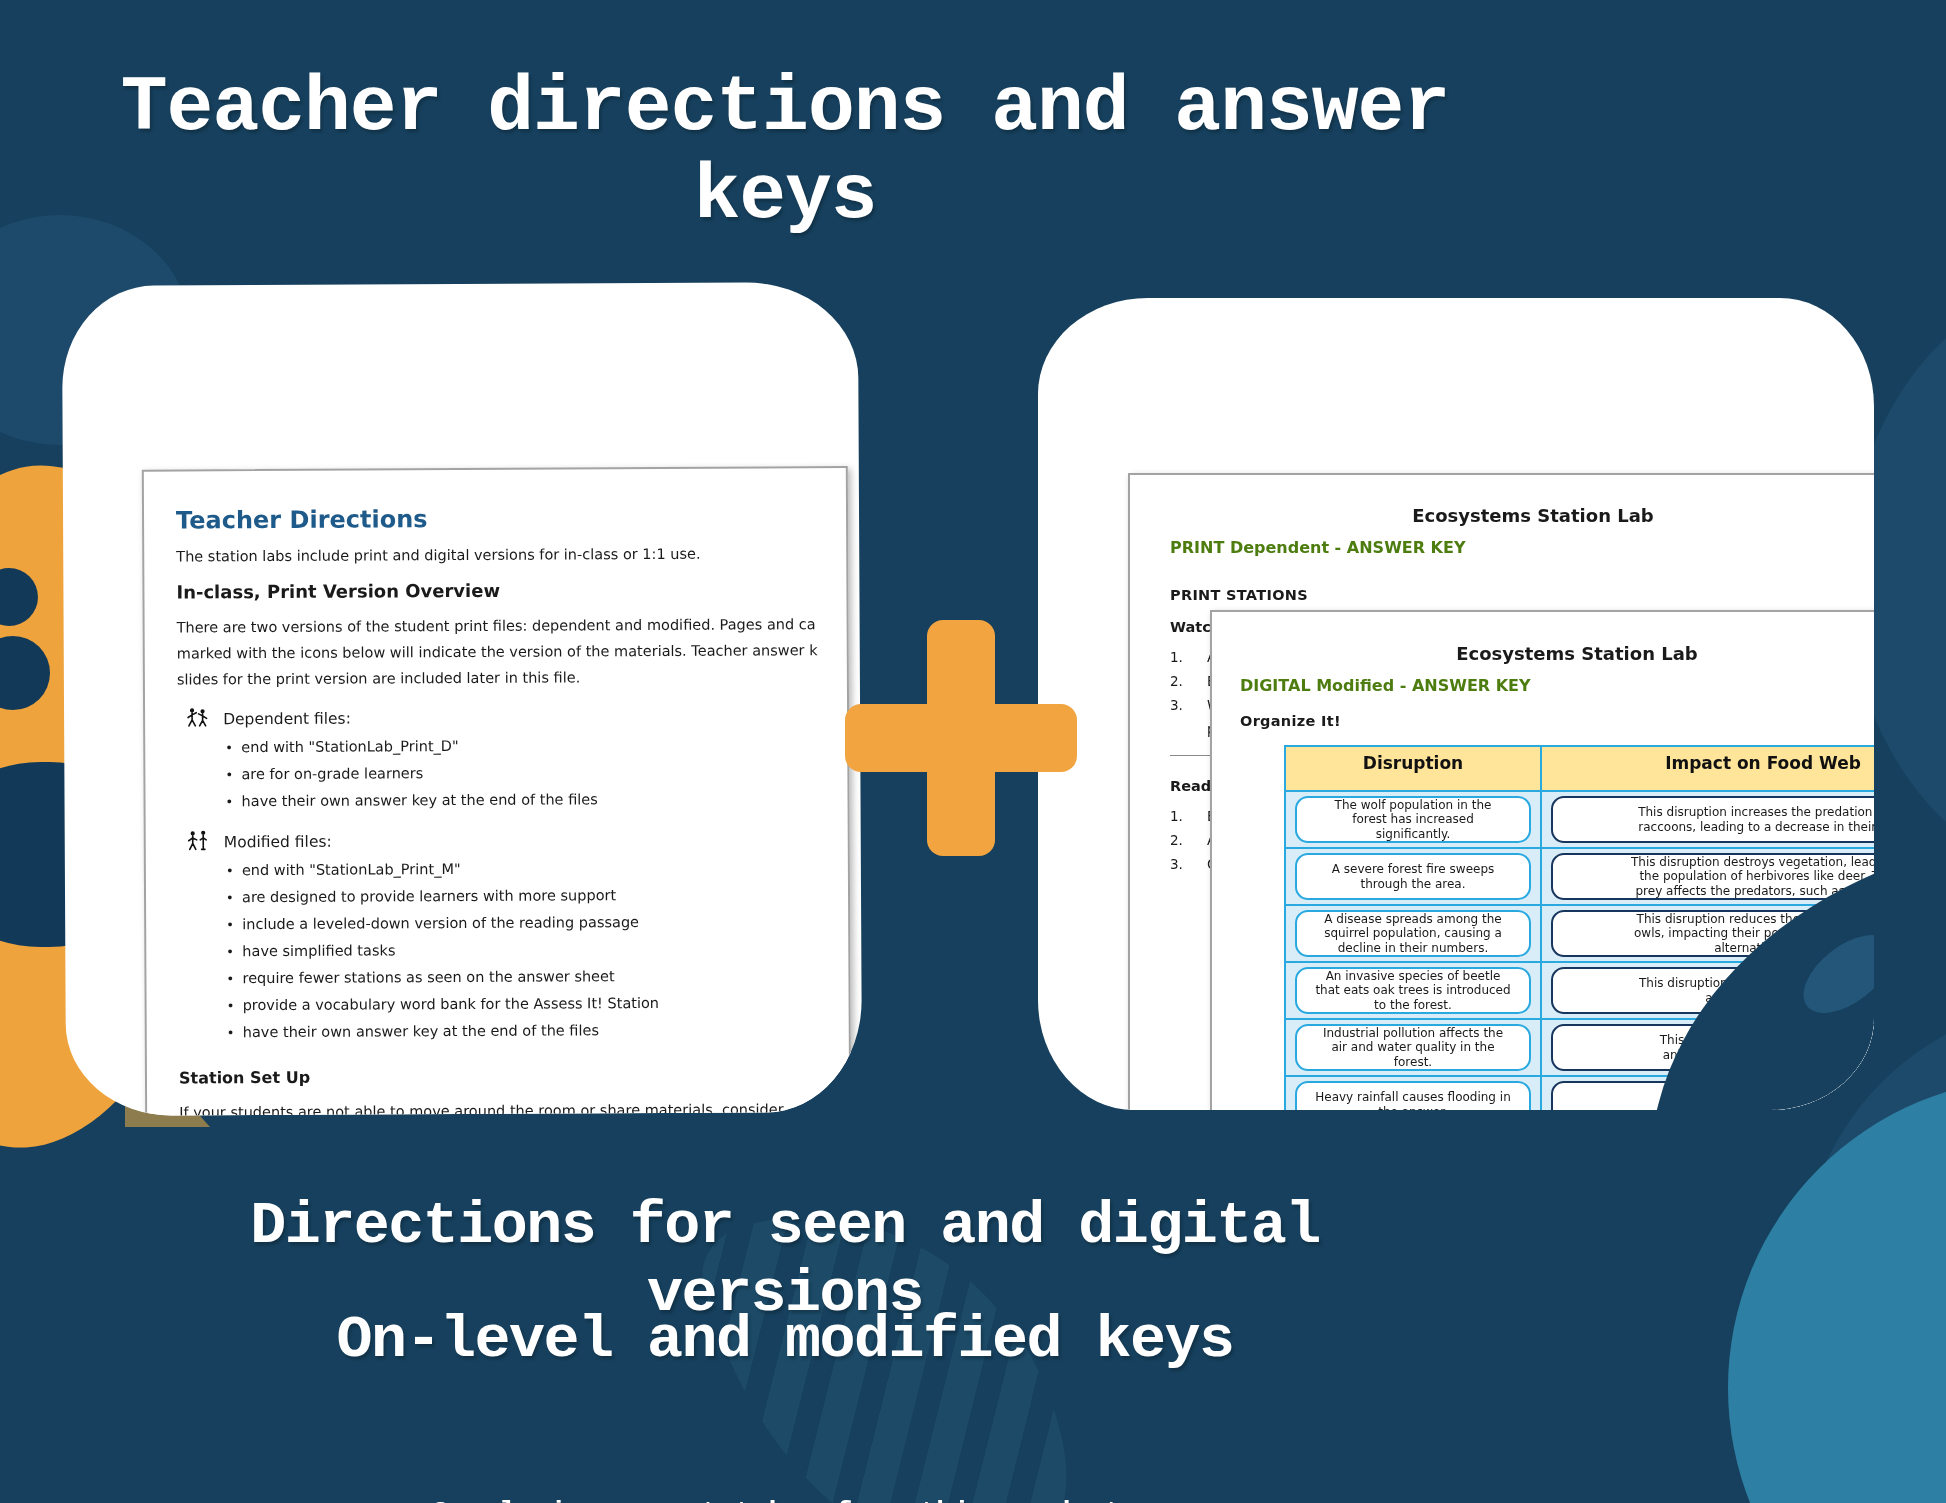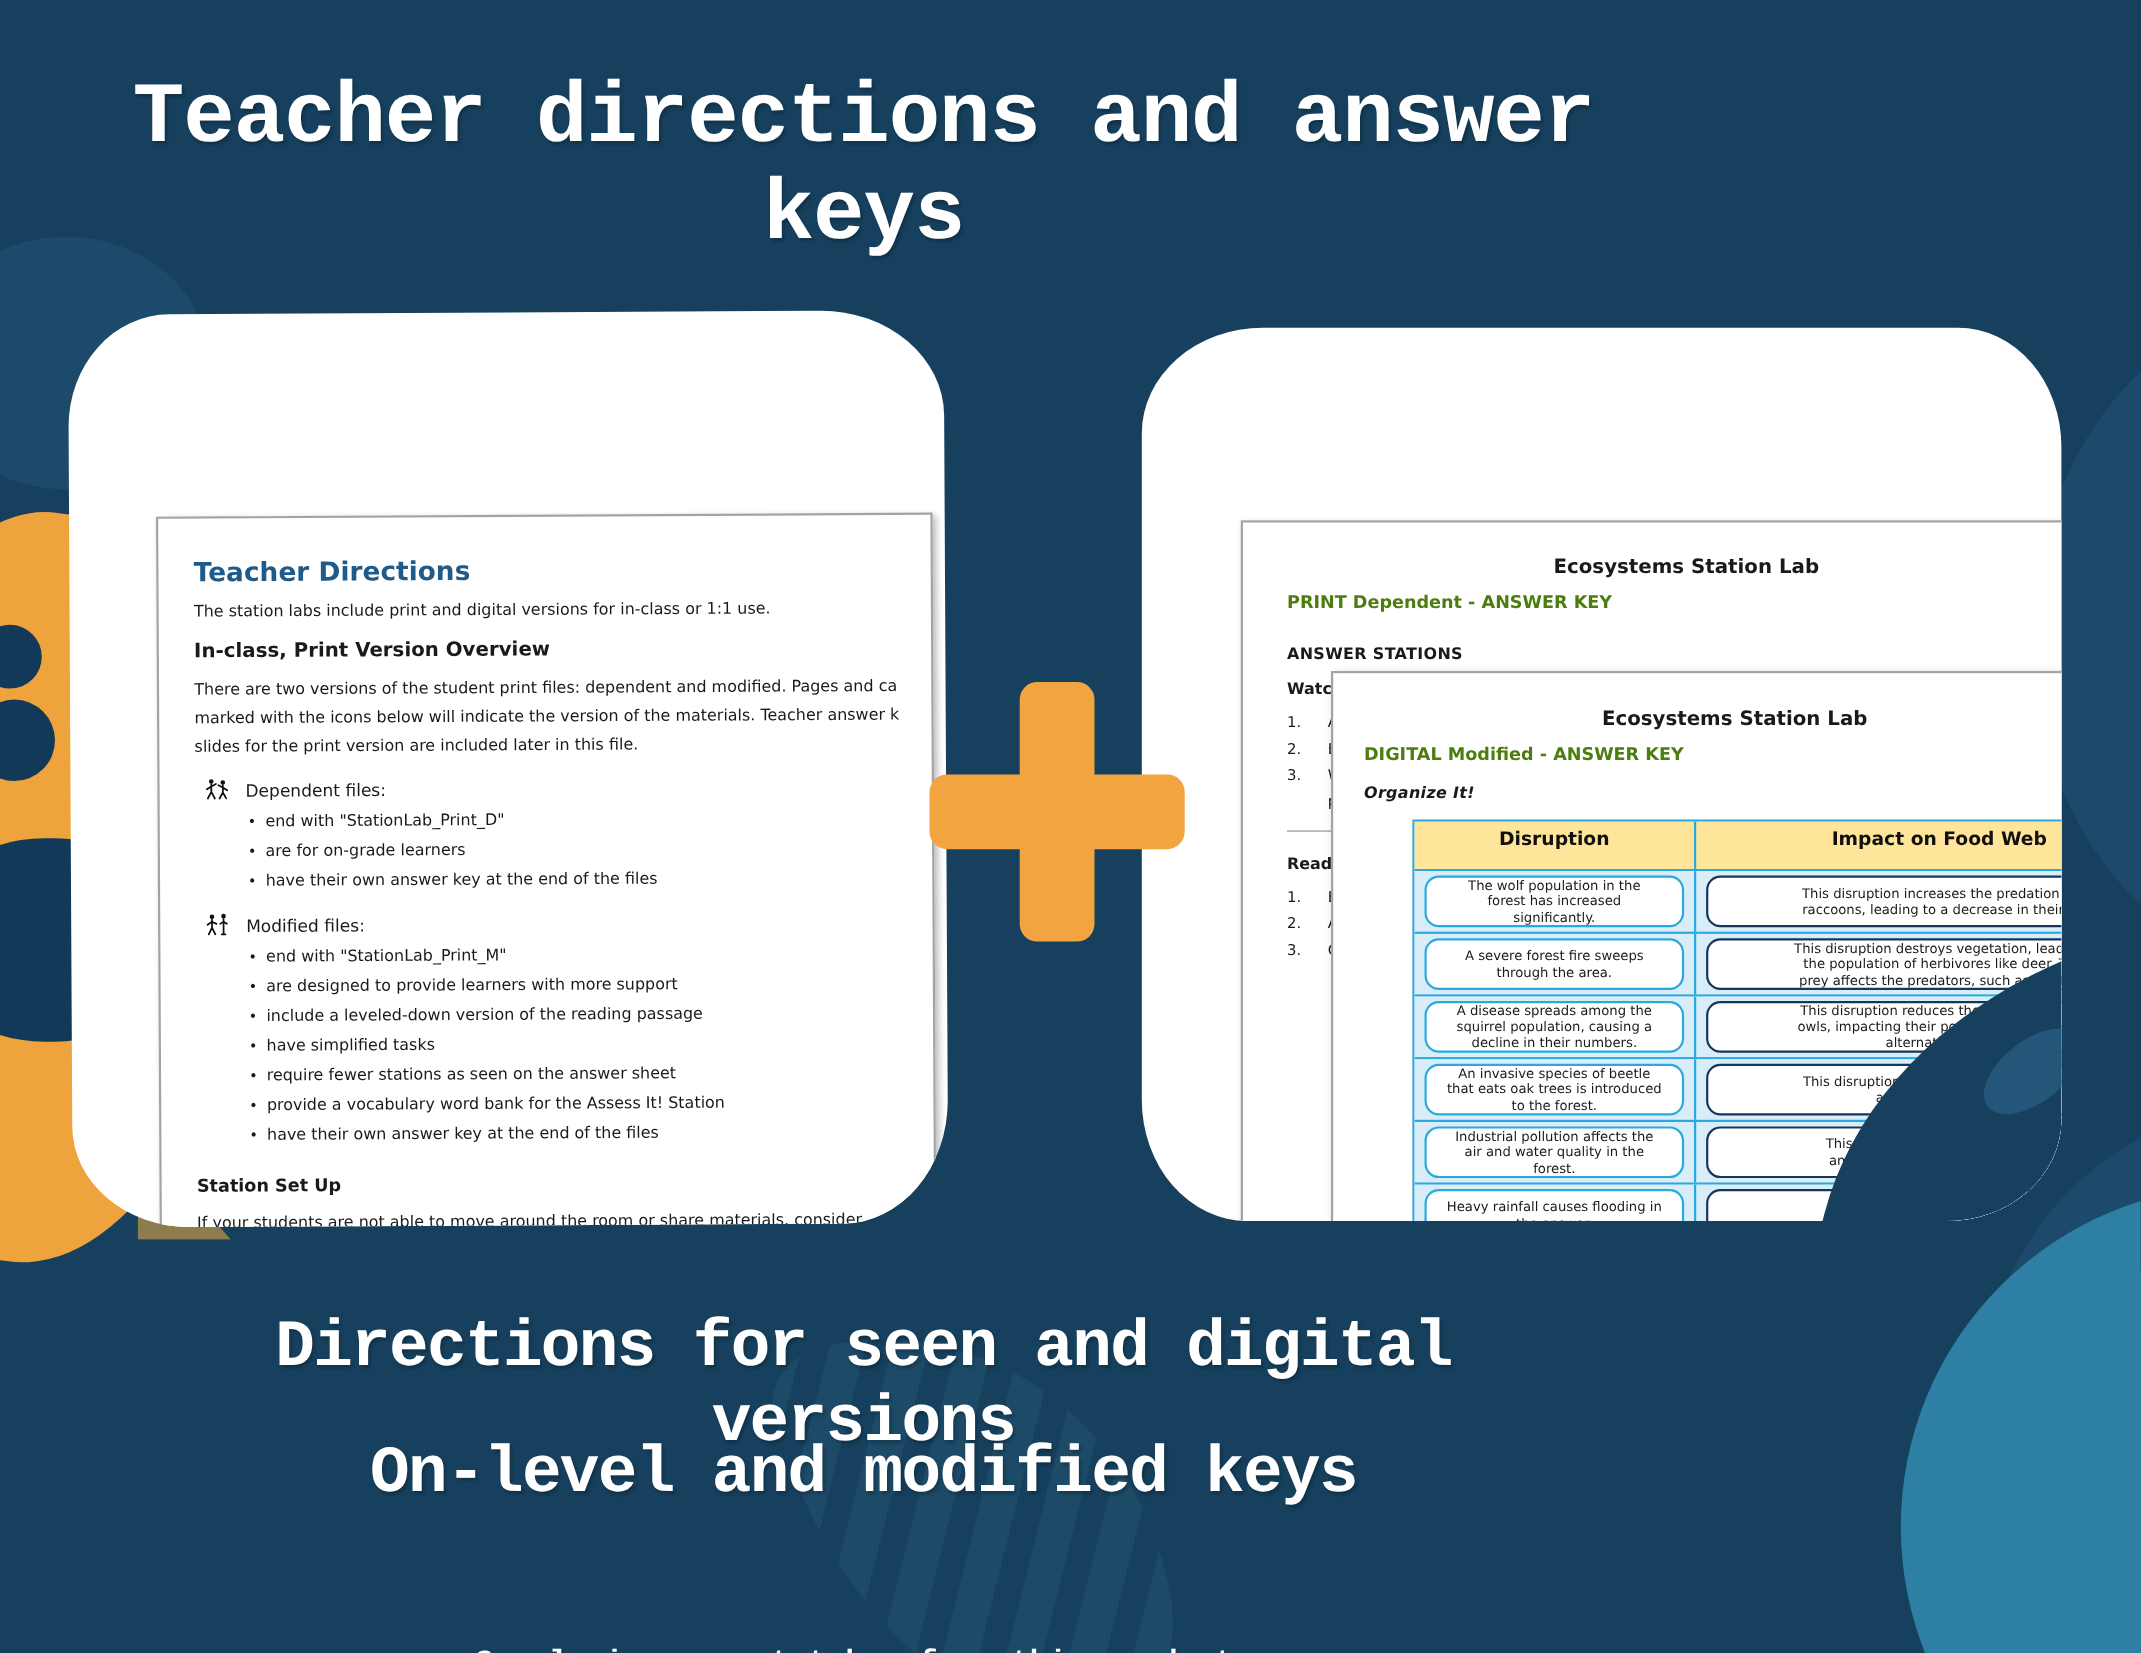--- a/index.html
+++ b/index.html
@@ -76,21 +76,21 @@
   .sect-head{margin-top:30px;font-size:14.5px;font-weight:bold;letter-spacing:.3px;white-space:nowrap;}
   .sub-head{margin-top:16px;font-size:14.5px;font-weight:bold;white-space:nowrap;}
   .numlist{margin-top:10px;}
   .numrow{display:flex;line-height:24px;font-size:13.5px;}
   .numrow .num{width:37px;}
   .overflow-frag{margin-left:37px;line-height:24px;font-size:13.5px;}
   .divider{margin-top:14px;width:340px;border-top:1.5px solid #8a8a8a;}
   .read-head{margin-top:22px;}
 
   .page-front{left:172px;top:312px;width:706px;height:540px;padding:31px 0 0 28px;}
-  .page-front .sect-head{margin-top:18px;font-style:italic;}
+  .page-front .sect-head{margin-top:18px;}
 
   
   .akey-table{margin:16px 0 0 44px;width:702px;border:2px solid #29a9e0;box-sizing:border-box;}
   .thead{display:flex;background:#ffe59a;border-bottom:2px solid #29a9e0;}
   .th{font-size:17px;font-weight:bold;text-align:center;padding:6px 0 17px 0;color:#111;}
   .th-left{width:256px;border-right:2px solid #29a9e0;box-sizing:border-box;}
   .th-right{flex:1;}
   .trow{display:flex;background:#d8edf8;border-bottom:2px solid #29a9e0;height:55px;}
   .trow:last-child{border-bottom:none;}
   .tcell{display:flex;align-items:center;justify-content:center;box-sizing:border-box;}
@@ -231,21 +231,21 @@
     <div class="doc-para">
         <div>If your students are not able to move around the room or share materials, consider</div>
       </div>
   </div>
 </div>
 
 <div class="blob blob-right">
   <div class="page page-back">
     <div class="eco-title">Ecosystems Station Lab</div>
     <div class="key-label">PRINT Dependent - ANSWER KEY</div>
-    <div class="sect-head">ANSWER STATIONS</div>
+    <div class="sect-head">PRINT STATIONS</div>
     <div class="sub-head">Watch It!</div>
     <div class="numlist">
         <div class="numrow">
           <span class="num">1.</span>
           <span>A</span>
         </div>
         <div class="numrow">
           <span class="num">2.</span>
           <span>E</span>
         </div>

